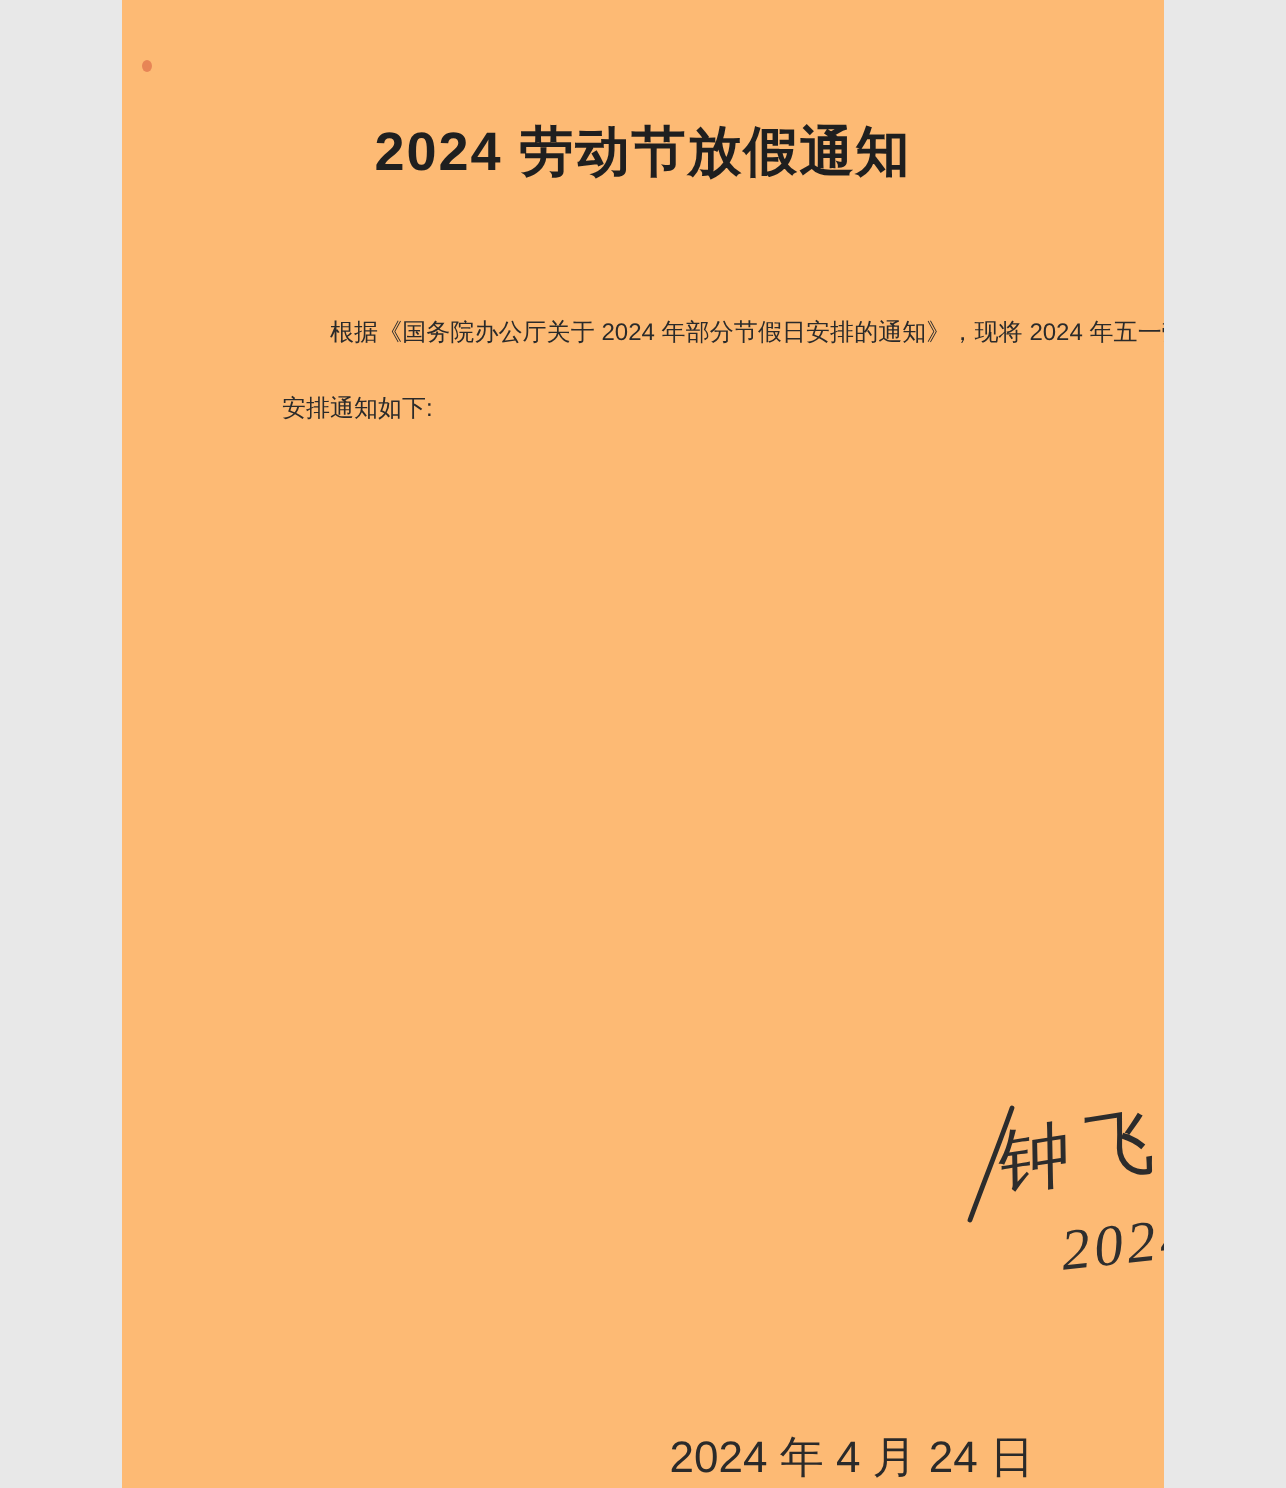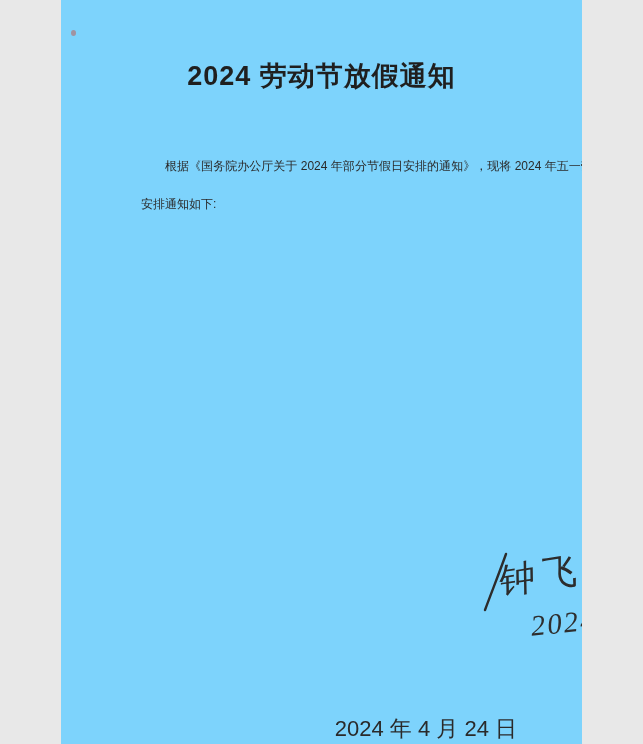--- a/index.html
+++ b/index.html
@@ -1,21 +1,21 @@
 <!DOCTYPE html>
 <html lang="zh"><head>
 <meta charset="utf-8">
 <style>
   html, body { margin: 0; padding: 0; background: #e8e8e8; }
   .page {
     position: relative;
     width: 521px;
     height: 744px;
     margin: 0 auto;
-    background: #7dd3fc;
+    background: #fdba74;
     color: #2a2a2a;
     font-family: "Liberation Sans", "DejaVu Sans", sans-serif;
     overflow: hidden;
   }
   .red-speck {
     position: absolute;
     left: 10px; top: 30px;
     width: 5px; height: 6px;
     background: #cc4433;
     border-radius: 50%;

